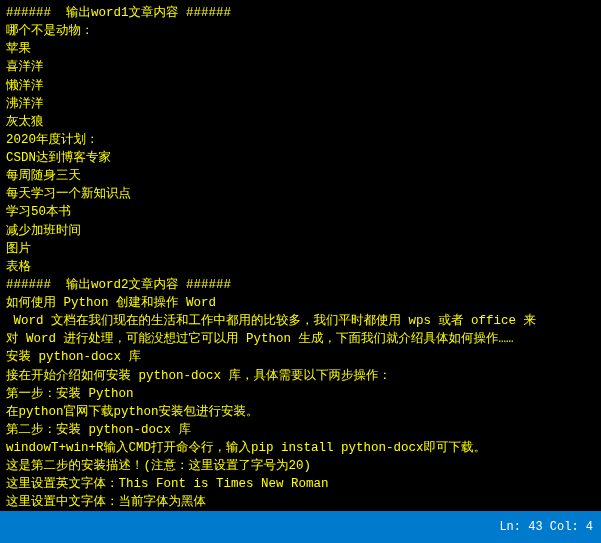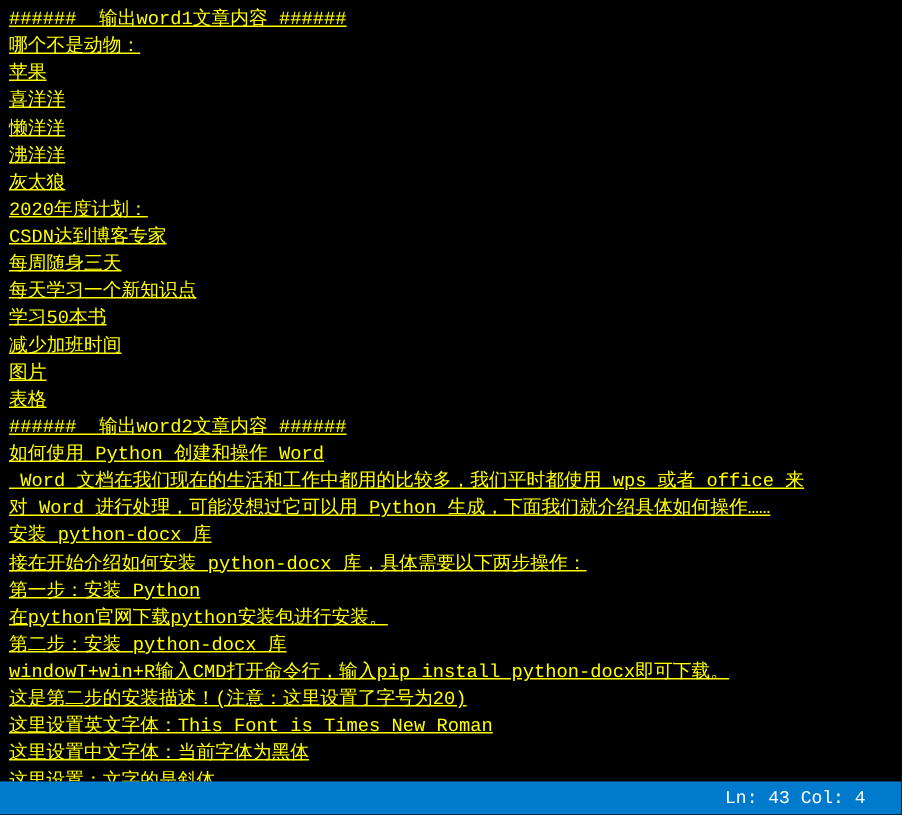--- a/index.html
+++ b/index.html
@@ -27,32 +27,31 @@
       padding: 4px 6px;
       overflow: hidden;
       font-size: 12.5px;
       line-height: 1.45;
       white-space: pre-wrap;
       word-break: break-all;
     }
 
     #terminal .line {
       display: block;
-      text-decoration: underline;
     }
 
     #status-bar {
       background: #007acc;
       color: #ffffff;
       font-size: 12px;
-      padding: 2px 24px;
+      padding: 2px 8px;
       display: flex;
       justify-content: flex-end;
       align-items: center;
-      height: 22px;
+      height: 32px;
       flex-shrink: 0;
     }
   </style>
 </head>
 <body>
 
 <div id="terminal"><span class="line">######  输出word1文章内容 ######</span><span class="line">哪个不是动物：</span><span class="line">苹果</span><span class="line">喜洋洋</span><span class="line">懒洋洋</span><span class="line">沸洋洋</span><span class="line">灰太狼</span><span class="line">2020年度计划：</span><span class="line">CSDN达到博客专家</span><span class="line">每周随身三天</span><span class="line">每天学习一个新知识点</span><span class="line">学习50本书</span><span class="line">减少加班时间</span><span class="line">图片</span><span class="line"></span><span class="line">表格</span><span class="line"></span><span class="line"></span><span class="line">######  输出word2文章内容 ######</span><span class="line">如何使用 Python 创建和操作 Word</span><span class="line"> Word 文档在我们现在的生活和工作中都用的比较多，我们平时都使用 wps 或者 office 来</span><span class="line">对 Word 进行处理，可能没想过它可以用 Python 生成，下面我们就介绍具体如何操作……</span><span class="line">安装 python-docx 库</span><span class="line">接在开始介绍如何安装 python-docx 库，具体需要以下两步操作：</span><span class="line">第一步：安装 Python</span><span class="line">在python官网下载python安装包进行安装。</span><span class="line">第二步：安装 python-docx 库</span><span class="line">windowT+win+R输入CMD打开命令行，输入pip install python-docx即可下载。</span><span class="line">这是第二步的安装描述！(注意：这里设置了字号为20)</span><span class="line">这里设置英文字体：This Font is Times New Roman</span><span class="line">这里设置中文字体：当前字体为黑体</span><span class="line">这里设置：文字的是斜体</span></div>
 
 <div id="status-bar">
   <span>Ln: 43  Col: 4</span>

